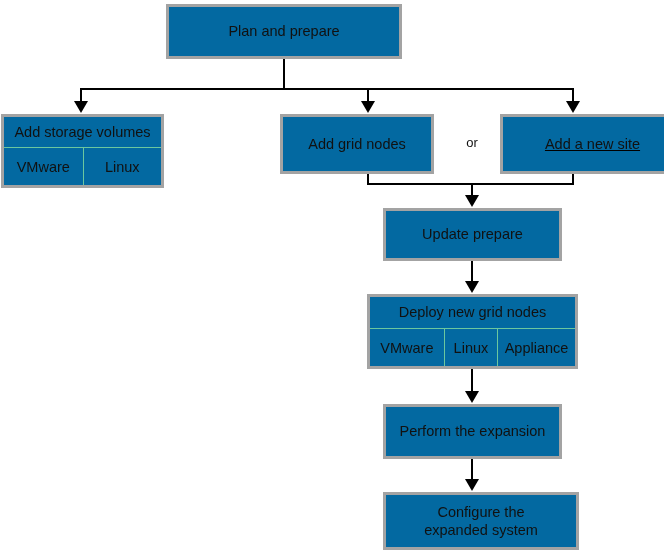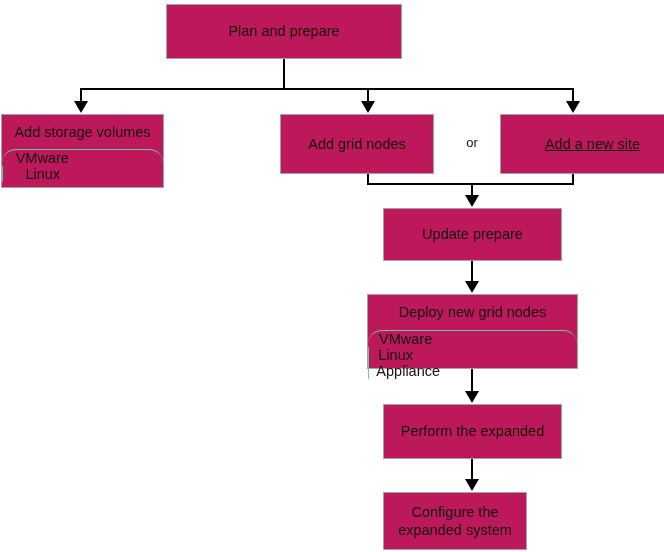--- a/index.html
+++ b/index.html
@@ -11,44 +11,43 @@
     position: relative;
     width: 664px;
     height: 552px;
     background: #ffffff;
     font-family: "Liberation Sans", sans-serif;
     overflow: hidden;
   }
   .node {
     position: absolute;
     box-sizing: border-box;
-    background: #be185d;
-    border: 1px solid #a3a3a3;
+    background: #0369a1;
+    border: 3px solid #a3a3a3;
     display: flex;
     flex-direction: column;
   }
   .node-title {
     flex: 1 1 auto;
     display: flex;
     align-items: center;
     justify-content: center;
     text-align: center;
     color: #111111;
     font-size: 14.5px;
     line-height: 1.25;
     padding: 0 4px;
     white-space: pre-line;
   }
   .node-subrow {
     display: flex;
-    flex-direction: column;
+    flex-direction: row;
     border-top: 1px solid #6cc79e;
     height: 37px;
     flex: 0 0 auto;
-    border-radius: 14px;
   }
   .node-subcell {
     display: flex;
     align-items: center;
     justify-content: center;
     color: #111111;
     font-size: 14.5px;
     box-sizing: border-box;
     border-left: 1px solid #6cc79e;
   }
@@ -133,24 +132,24 @@
       <div class="node-subcell" style="width:36%;">VMware</div>
       <div class="node-subcell" style="width:26%;">Linux</div>
       <div class="node-subcell" style="width:38%;">Appliance</div>
     </div>
   </div>
 
   <div class="conn" style="left:471px; top:369px; width:2px; height:23px;"></div>
   <div class="arrow-down" style="left:465px; top:391px;"></div>
 
   <div class="node" style="left:383px; top:404px; width:179px; height:55px;">
-    <div class="node-title">Perform the expanded</div>
+    <div class="node-title">Perform the expansion</div>
   </div>
 
   <div class="conn" style="left:471px; top:459px; width:2px; height:21px;"></div>
   <div class="arrow-down" style="left:465px; top:479px;"></div>
 
-  <div class="node" style="left:383px; top:492px; width:144px; height:58px;justify-content:flex-end;">
+  <div class="node" style="left:383px; top:492px; width:196px; height:58px;justify-content:flex-end;">
     <div class="node-title">Configure the
 expanded system</div>
   </div>
 
 </div>
 
 </body></html>

